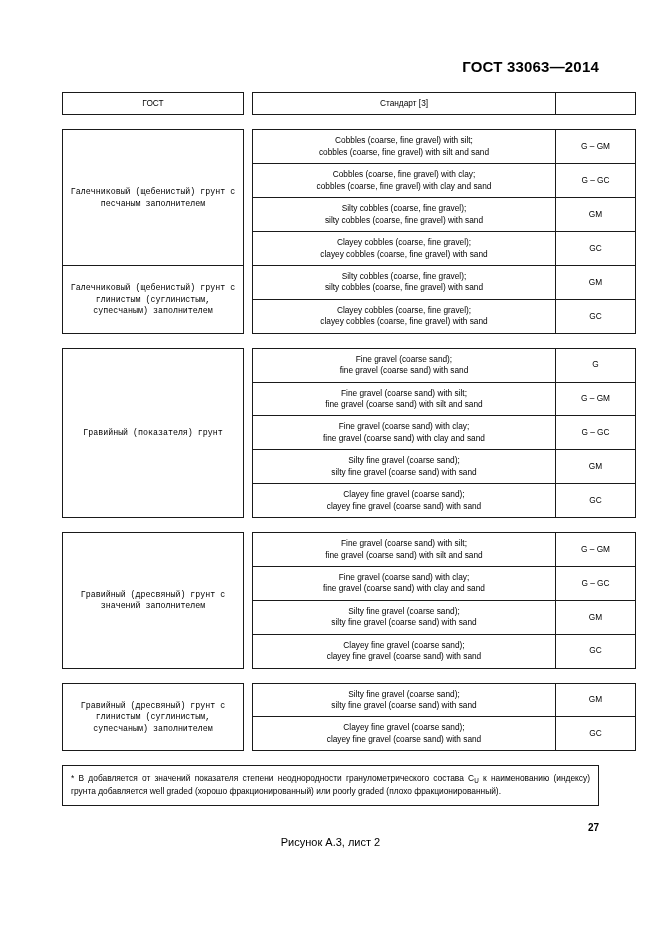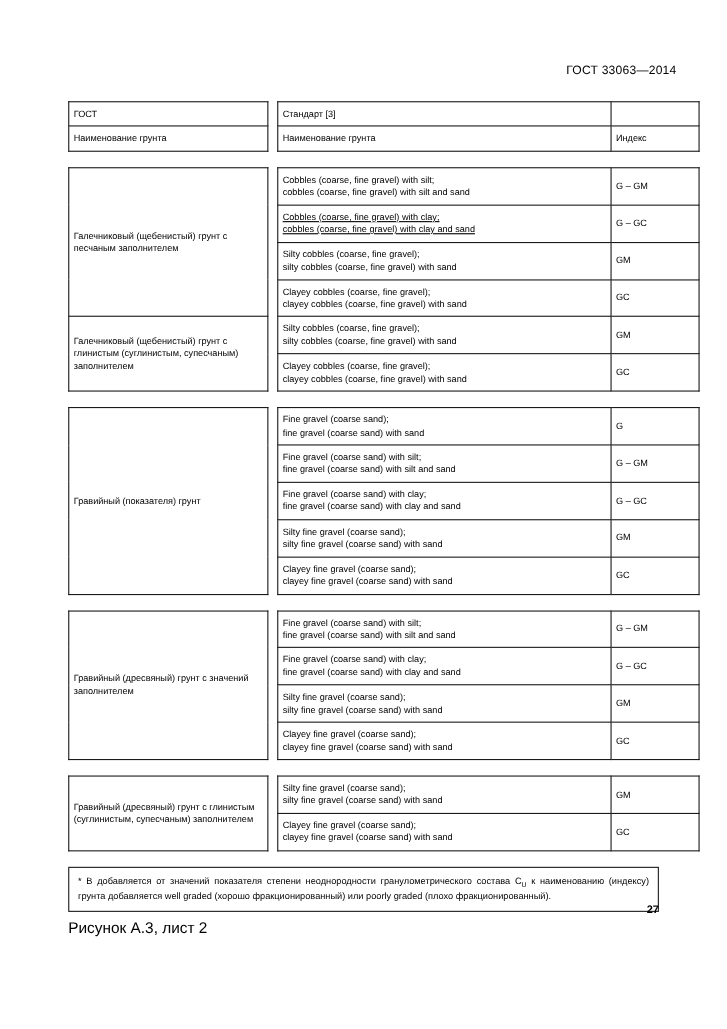--- a/index.html
+++ b/index.html
@@ -18,23 +18,23 @@
   .page {
     position: relative;
     width: 661px;
     height: 935px;
     box-sizing: border-box;
     padding: 0;
   }
   .header {
     position: absolute;
     top: 58px;
-    right: 46px;
-    font-size: 11px;
-    font-weight: normal;
+    right: 62px;
+    font-size: 15px;
+    font-weight: bold;
     letter-spacing: 0.2px;
   }
   .content {
     position: absolute;
     left: 62px;
     top: 92px;
     width: 537px;
   }
   .col-gost { width: 172px; }
   .col-name { width: 294px; margin-left: 16px; }
@@ -52,49 +52,50 @@
     margin-top: 13px;
     border: 1px solid #1a1a1a;
     font-size: 8.4px;
     line-height: 1.55;
     padding: 6px 8px 7px 8px;
     text-align: justify;
     width: 537px;
     box-sizing: border-box;
   }
   .caption {
-    margin-top: 6px;
-    text-align: left;
-    font-size: 14px;
+    margin-top: 30px;
+    text-align: center;
+    font-size: 11px;
   }
   .pagenum {
     position: absolute;
     right: 62px;
     top: 822px;
     font-size: 10px;
     font-weight: bold;
   }
   sub { font-size: 0.75em; vertical-align: baseline; position: relative; top: 2px; }
   
   table.block-table {
     border-collapse: collapse;
     width: 537px;
     table-layout: fixed;
     margin-bottom: 14px;
   }
   table.block-table td {
     border: 1px solid #1a1a1a;
     font-size: 8.3px;
     line-height: 1.38;
-    text-align: left;
+    text-align: center;
     vertical-align: middle;
     padding: 5px 4px;
   }
   td.left-label {
     line-height: 1.45;
+    font-family: Liberation Mono, monospace;
   }
   td.gapcol {
     border: none !important;
     padding: 0 !important;
     width: 8px;
   }
 </style>
 </head>
 <body>
 
@@ -105,41 +106,35 @@
   <div class="content">
 
     <table class="block-table" id="head-table">
       <tbody>
           <tr class="head-row">
         <td class="col-gost">ГОСТ</td>
         <td class="gapcol"></td>
         <td class="col-name" colspan="1">Стандарт [3]</td>
         <td class="col-index" style="border-left:none;"></td>
       </tr>
-      <tr class="sub-row">
-        <td class="col-gost">Наименование грунта</td>
-        <td class="gapcol"></td>
-        <td class="col-name">Наименование грунта</td>
-        <td class="col-index">Индекс</td>
-      </tr>
     </tbody>
       </table>
 
     <div id="blocks-container">
         <table class="block-table">
           <tbody>
             <tr>
               <td class="col-gost left-label" rowspan="4">Галечниковый (щебенистый) грунт с песчаным заполнителем</td>
               <td class="gapcol" rowspan="4"></td>
               <td class="col-name" style="white-space: pre-line;">Cobbles (coarse, fine gravel) with silt;
 cobbles (coarse, fine gravel) with silt and sand</td>
               <td class="col-index">G – GM</td>
             </tr>
             <tr>
-              <td class="col-name" style="white-space: pre-line; text-decoration: underline;">Cobbles (coarse, fine gravel) with clay;
+              <td class="col-name" style="white-space: pre-line;">Cobbles (coarse, fine gravel) with clay;
 cobbles (coarse, fine gravel) with clay and sand</td>
               <td class="col-index">G – GC</td>
             </tr>
             <tr>
               <td class="col-name" style="white-space: pre-line;">Silty cobbles (coarse, fine gravel);
 silty cobbles (coarse, fine gravel) with sand</td>
               <td class="col-index">GM</td>
             </tr>
             <tr>
               <td class="col-name" style="white-space: pre-line;">Clayey cobbles (coarse, fine gravel);

